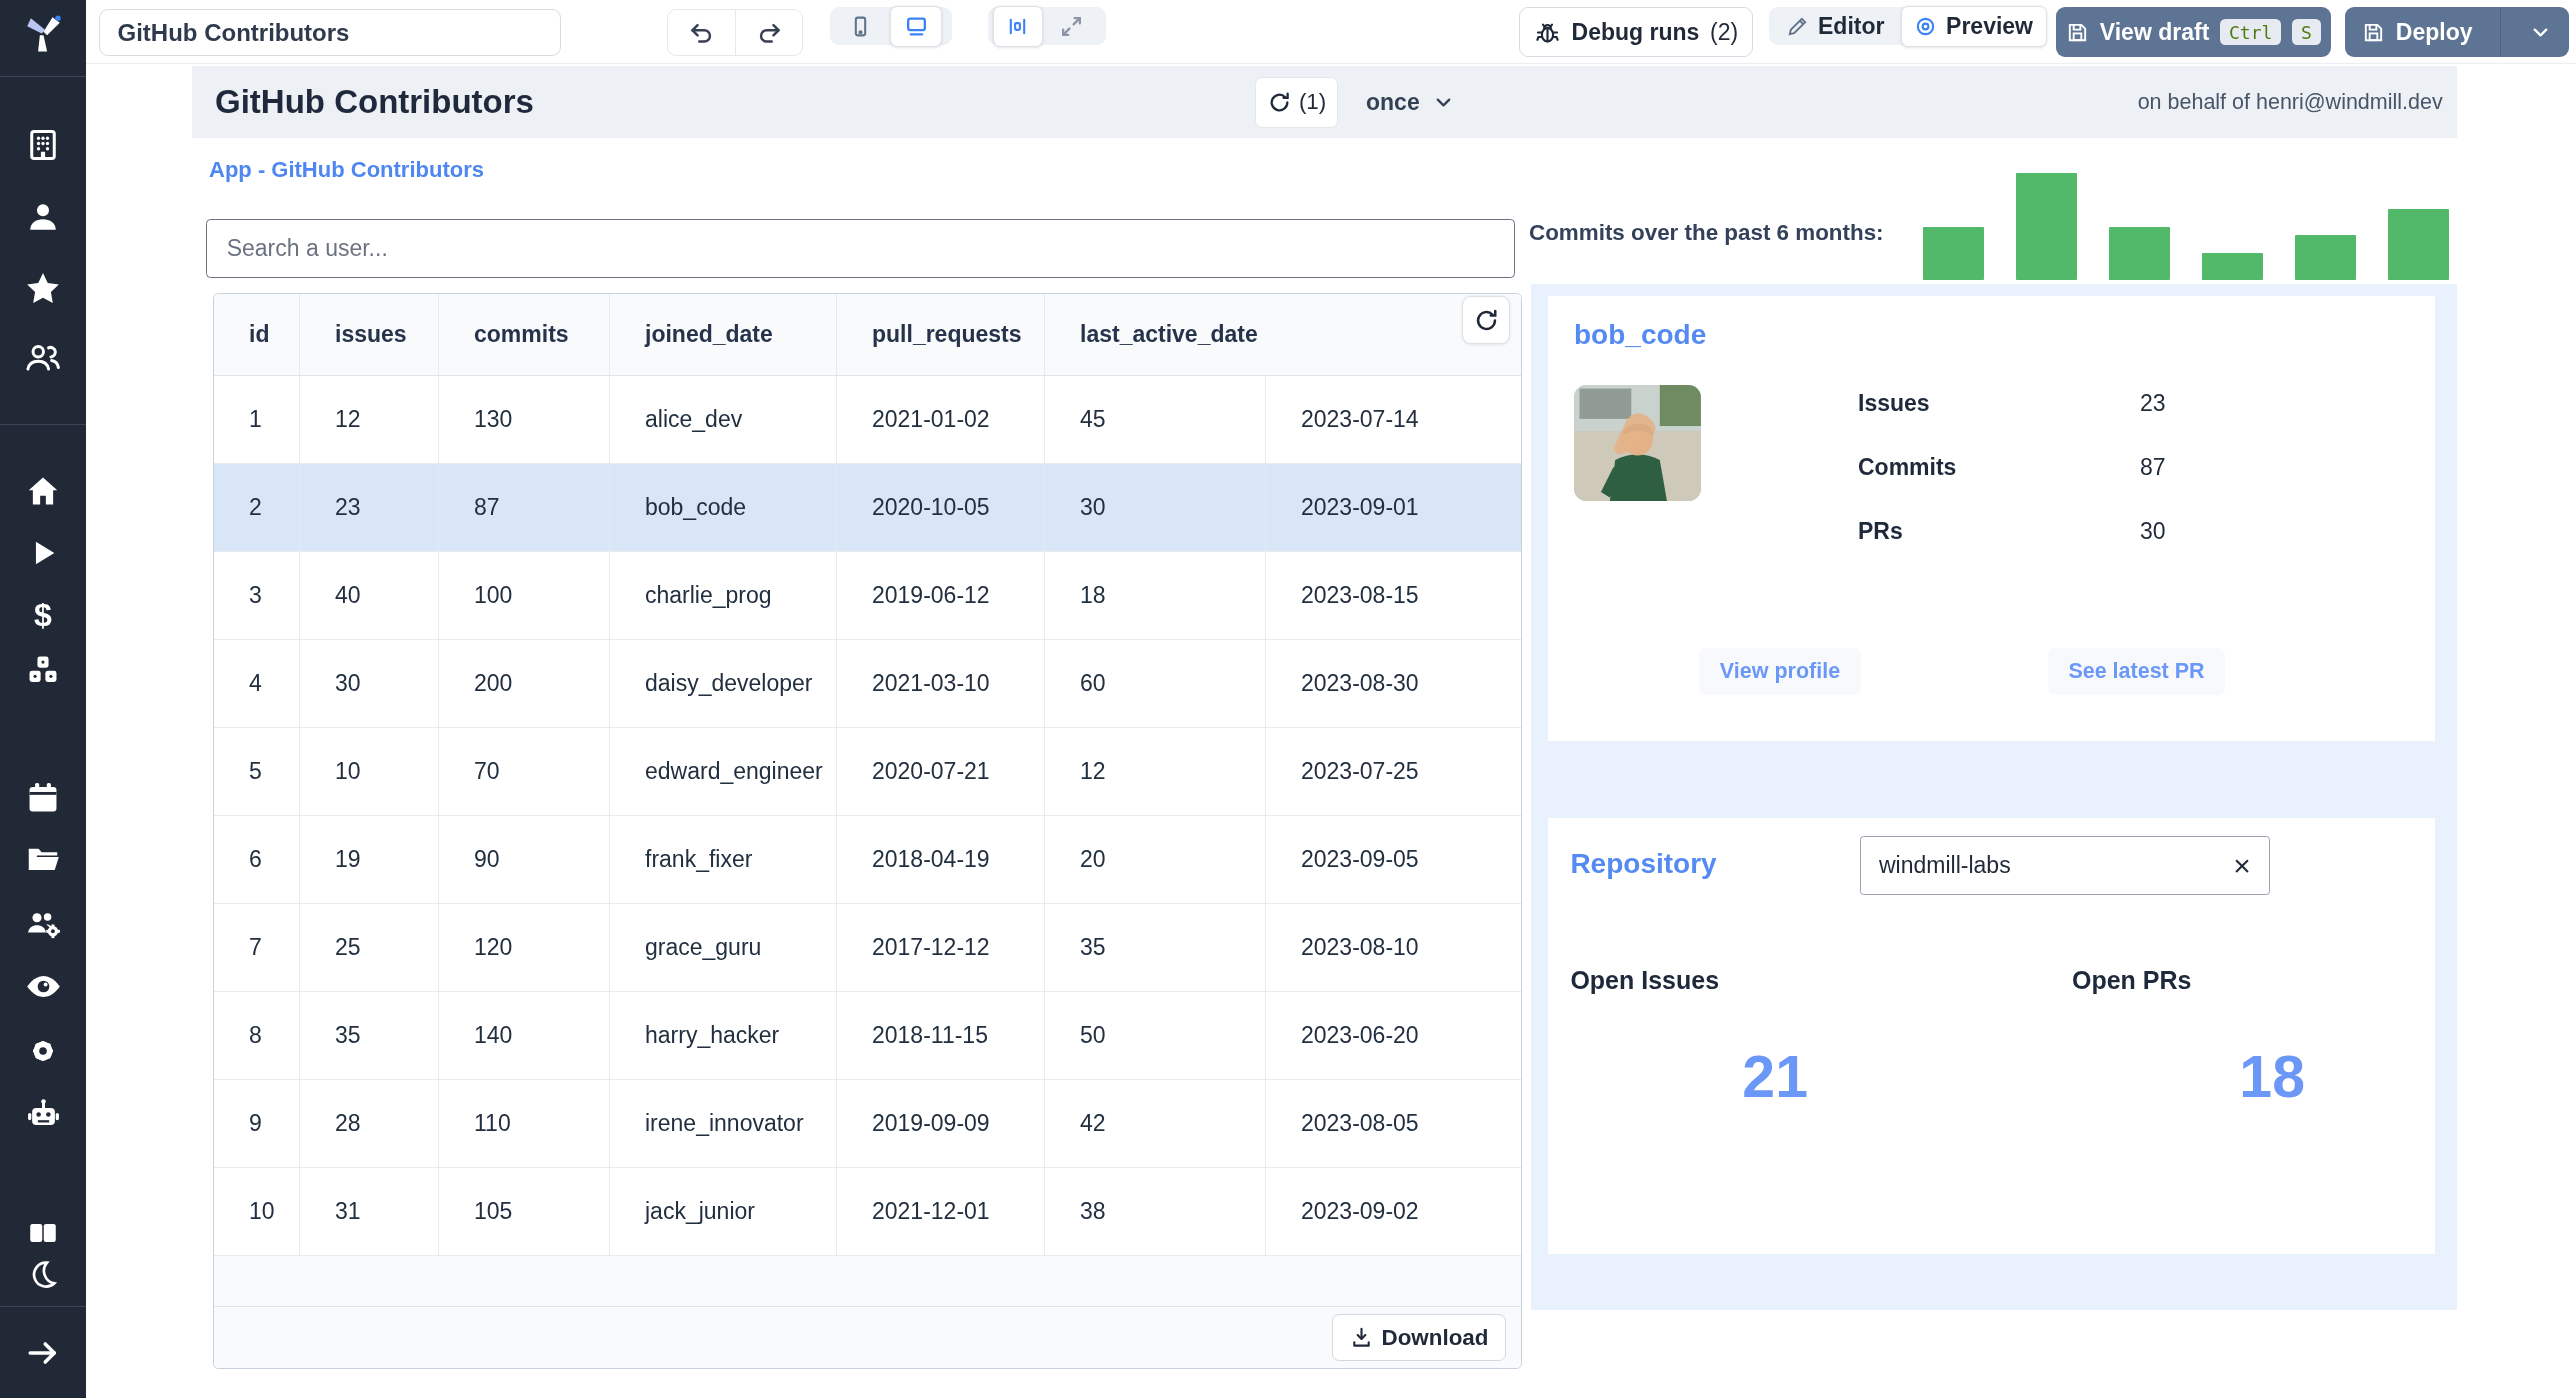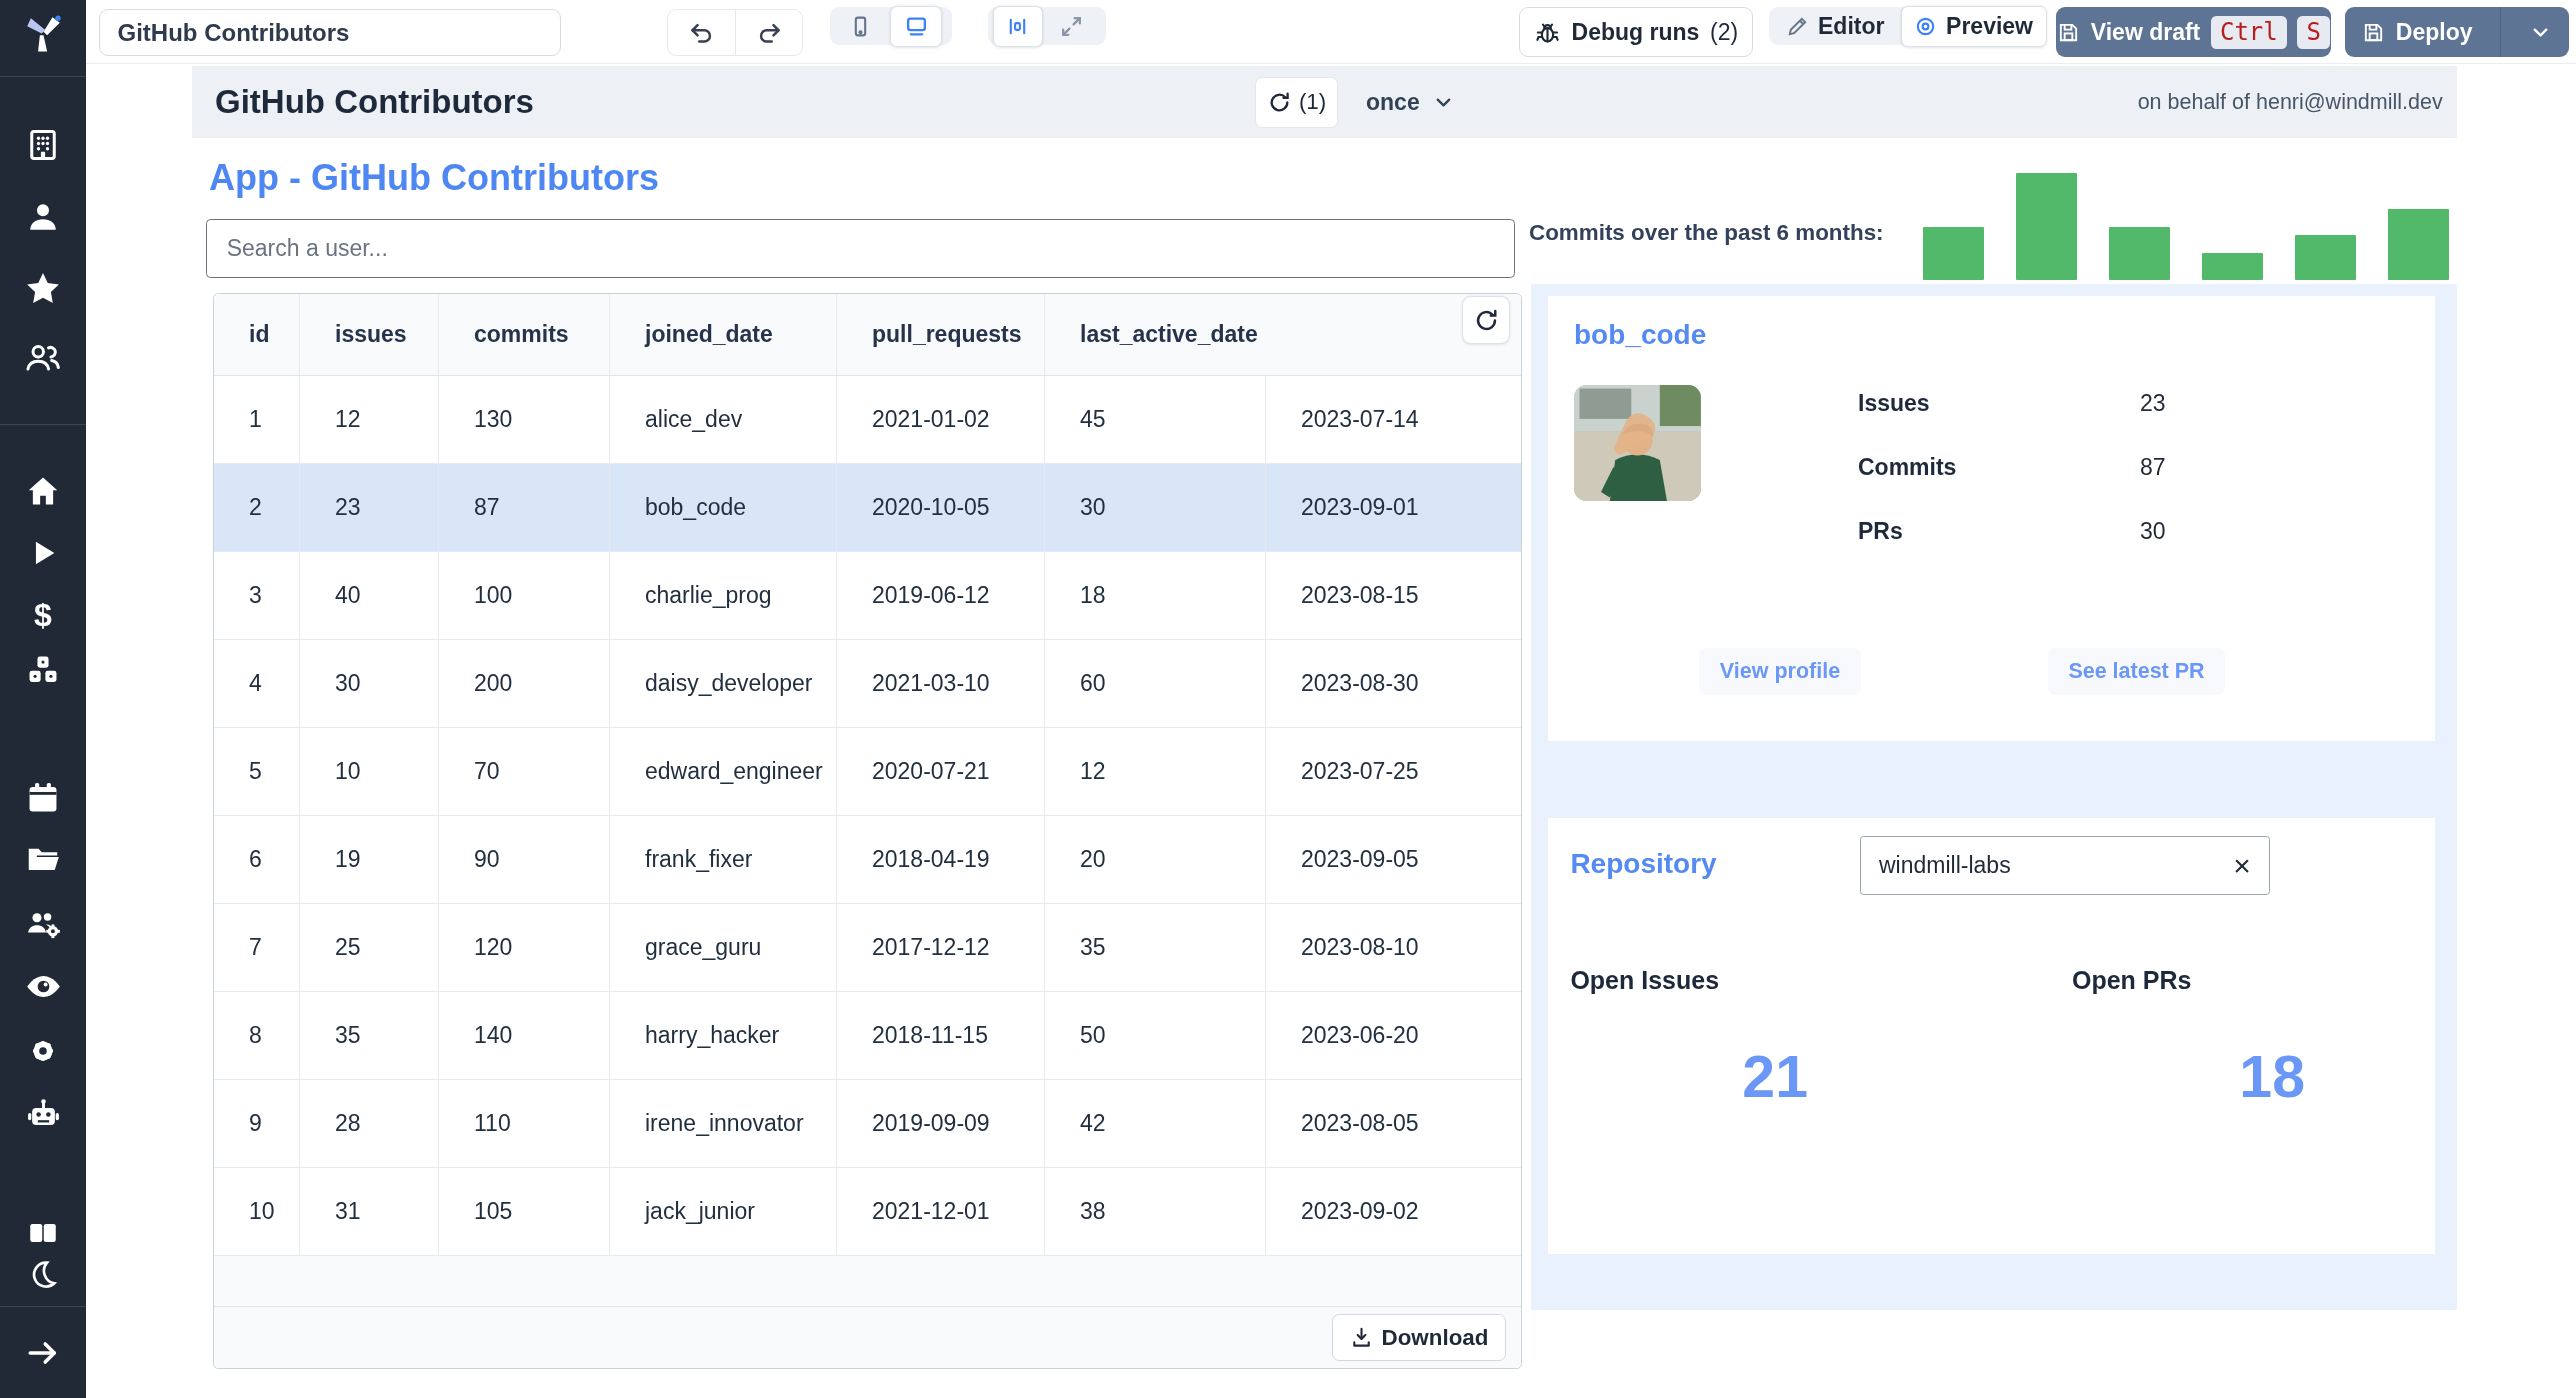--- a/index.html
+++ b/index.html
@@ -22,34 +22,34 @@
   .seg-group { position:absolute; top:7.2px; height:38px; background:#eef1f5; border-radius:9px; display:flex; align-items:center; padding:0 4.5px; gap:3.6px; }
   .seg { height:41px; display:flex; align-items:center; justify-content:center; border-radius:7.2px; color:#64748b; padding:0 12.5px; }
   .seg.active { background:#fff; border:0.9px solid #dde2e9; box-shadow:0 0.9px 2.7px rgba(15,23,42,.12); color:#3b82f6; }
   .seg-label { font-size:23px; font-weight:bold; color:#1f2937; margin-left:9px; }
   #kebab { position:absolute; left:1465px; top:18px; width:14.3px; height:30px; display:flex; flex-direction:column; justify-content:space-between; align-items:center; cursor:pointer;}
   #kebab i { width:5.4px; height:5.4px; border-radius:50%; background:#111827; }
   .white-btn { position:absolute; top:7.2px; height:50px; background:#fff; border:1.8px solid #d7dbe2; border-radius:9px;
                display:flex; align-items:center; justify-content:center; font-size:23px; font-weight:bold; color:#1f2937; gap:10.7px; }
   .blue-btn { position:absolute; top:7.2px; height:50px; background:#5e7494; border:none; border-radius:9px; color:#fff;
               display:flex; align-items:center; justify-content:center; font-size:23px; font-weight:bold; gap:10.7px; }
-  kbd { background:#e7eaf1; color:#b91c1c; border-radius:5.4px; padding:2.7px 9px; font-family:"DejaVu Sans Mono", monospace; font-size:24px; font-weight:normal; }
+  kbd { background:#e7eaf1; color:#4d7c0f; border-radius:5.4px; padding:2.7px 9px; font-family:"DejaVu Sans Mono", monospace; font-size:18px; font-weight:normal; }
   #deploy-split { width:0.9px; height:50px; background:#4d6182; margin:0 0; }
 
   
   #header-bar { position:absolute; left:192px; top:66px; width:2265px; height:72px; background:#edf0f4; display:flex; align-items:center; }
   #header-title { font-size:33px; font-weight:bold; color:#1e293b; margin-left:23px; }
   #header-refresh { position:absolute; left:1063px; top:10.7px; width:83px; height:51px; background:#fff; border:0.9px solid #e3e7ed;
                     border-radius:7.2px; display:flex; align-items:center; justify-content:center; gap:7.2px; font-size:22.4px; color:#1f2937; }
   #header-once { position:absolute; left:1174px; top:10.7px; height:51px; display:flex; align-items:center; gap:12.5px;
                  font-size:23px; font-weight:600; color:#334155; cursor:pointer; }
   #header-behalf { position:absolute; right:14.3px; top:0; height:72px; display:flex; align-items:center; font-size:21.5px; color:#475569; }
 
   
-  #app-heading { position:absolute; left:209px; top:157px; font-size:36px; font-weight:bold; color:#4e87f1; }
+  #app-heading { position:absolute; left:209px; top:157px; font-size:22px; font-weight:bold; color:#4e87f1; }
   #search-input { position:absolute; left:206px; top:219px; width:1309px; height:59px; border:1.8px solid #6b7280; border-radius:4.5px;
                   padding-left:19.7px; font-size:23px; color:#374151; outline:none; font-family:"Liberation Sans",sans-serif; }
   #search-input::placeholder { color:#6b7280; }
 
   #table { position:absolute; left:213px; top:293px; width:1309px; background:#fff; border:1.8px solid #c9d1dc; border-radius:5.4px; overflow:hidden; }
   .grid7 { display:grid; grid-template-columns:86px 139px 171px 227px 208px 221px 1fr; }
   #table-header { height:82px; background:#f8fafc; border-bottom:1.8px solid #dfe5ec; }
   .thcell { display:flex; align-items:center; padding-left:35px; font-size:23px; font-weight:600; color:#26334a; border-right:0.9px solid #e7ebf1; overflow:hidden; white-space:nowrap;}
   .thcell:last-child { border-right:none; }
   .trow { height:88px; border-bottom:0.9px solid #e7ebf1; }

